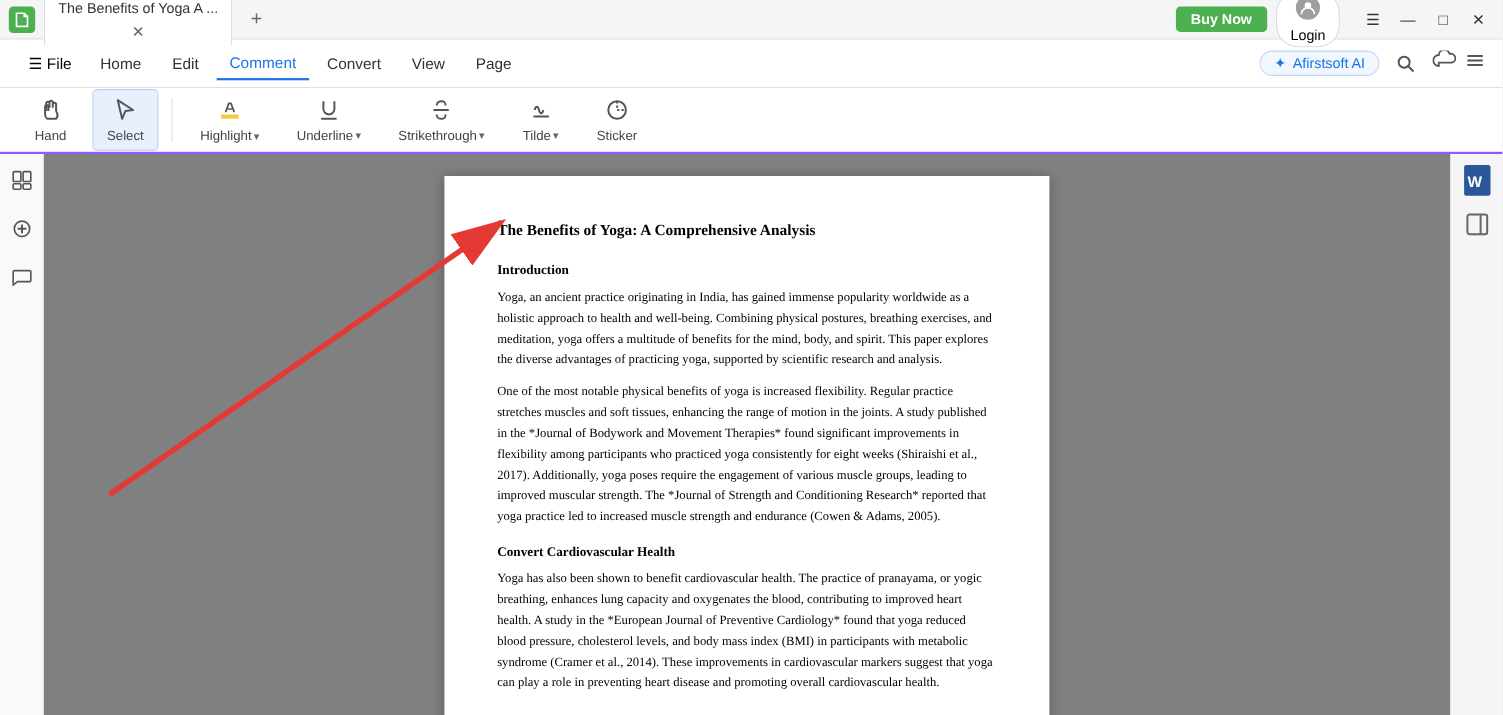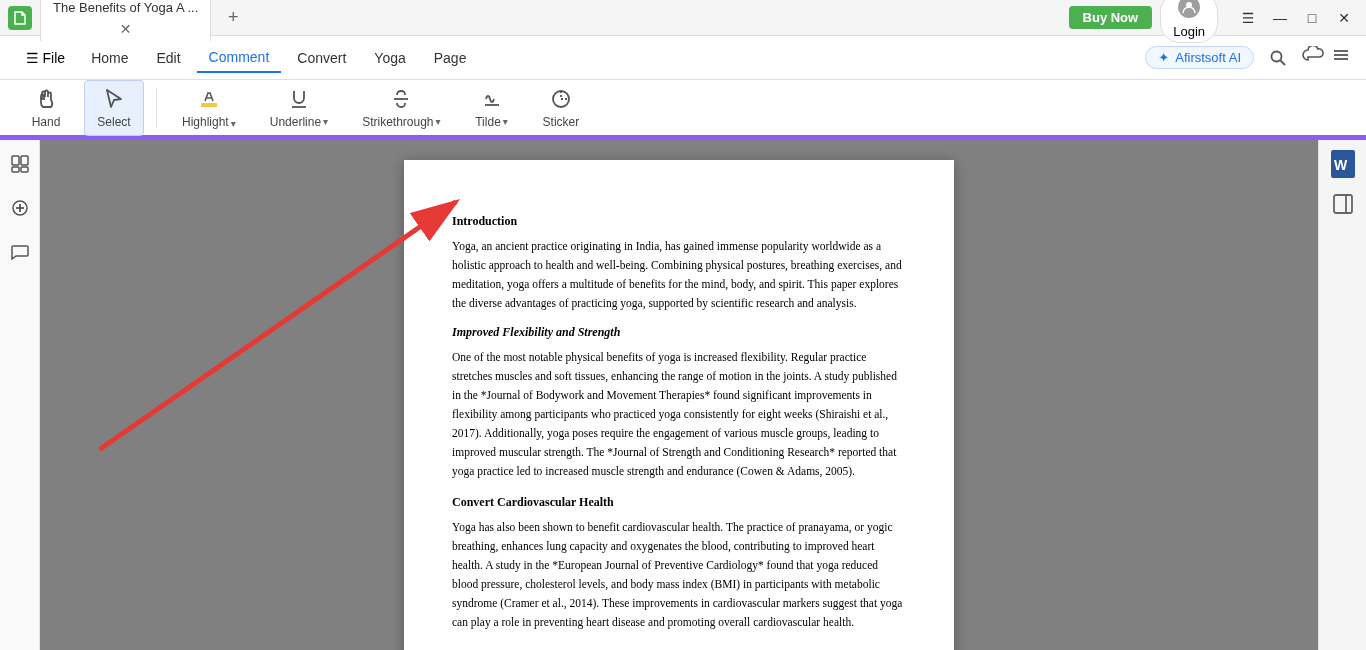--- a/index.html
+++ b/index.html
@@ -34,21 +34,21 @@
     .menu-divider { flex: 1; }
     .menu-right { display: flex; align-items: center; gap: 8px; }
     .ai-badge { display: flex; align-items: center; gap: 6px; background: #f0f7ff; border: 1px solid #c0d8f8; border-radius: 20px; padding: 3px 12px; font-size: 13px; color: #1a73e8; }
     .search-icon-btn { width: 32px; height: 32px; display: flex; align-items: center; justify-content: center; cursor: pointer; color: #555; }
     .cloud-icon { font-size: 18px; color: #555; cursor: pointer; }
     .settings-icon { font-size: 18px; color: #555; cursor: pointer; }
 
     
     .toolbar {
       display: flex; align-items: center; background: #fff; height: 60px;
-      border-bottom: 5px solid #8b5cf6; padding: 0 16px; gap: 8px;
+      border-bottom: 2px solid #8b5cf6; padding: 0 16px; gap: 8px;
     }
     .tool-btn {
       display: flex; flex-direction: column; align-items: center; justify-content: center;
       padding: 6px 12px; cursor: pointer; border-radius: 4px; min-width: 60px; gap: 4px;
       font-size: 12px; color: #444; border: 1px solid transparent;
     }
     .tool-btn.active { background: #e8f0fe; border-color: #c0d0f0; }
     .tool-btn svg { width: 24px; height: 24px; }
     .tool-separator { width: 1px; height: 40px; background: #e0e0e0; margin: 0 4px; }
     .tool-btn-label { font-size: 12px; color: #444; }
@@ -128,21 +128,21 @@
 
 <div class="menu-bar">
   <div class="menu-file">
     <span>☰</span>
     <span>File</span>
   </div>
   <div class="menu-item">Home</div>
   <div class="menu-item">Edit</div>
   <div class="menu-item active">Comment</div>
   <div class="menu-item">Convert</div>
-  <div class="menu-item">Yoga</div>
+  <div class="menu-item">View</div>
   <div class="menu-item">Page</div>
   <div class="menu-divider"></div>
   <div class="menu-right">
     <div class="ai-badge">
       <span>✦</span>
       <span>Afirstsoft AI</span>
     </div>
     <div class="search-icon-btn">
       <svg width="18" height="18" viewBox="0 0 18 18">
           <circle cx="7.5" cy="7.5" r="5" stroke="#555" fill="none" stroke-width="1.8"></circle>
@@ -269,23 +269,23 @@
       <defs>
         <marker id="arrowhead" markerWidth="10" markerHeight="7" refX="9" refY="3.5" orient="auto">
           <polygon points="0 0, 10 3.5, 0 7" fill="#e53935"></polygon>
         </marker>
       </defs>
 
       <line x1="60" y1="310" x2="420" y2="60" stroke="#e53935" stroke-width="5" marker-end="url(#arrowhead)"></line>
     </svg>
 
     <div class="pdf-page">
+      <div class="pdf-title">The Benefits of Yoga: A Comprehensive Analysis</div>
       <div class="pdf-section">Introduction</div>
       <div class="pdf-para">Yoga, an ancient practice originating in India, has gained immense popularity worldwide as a holistic approach to health and well-being. Combining physical postures, breathing exercises, and meditation, yoga offers a multitude of benefits for the mind, body, and spirit. This paper explores the diverse advantages of practicing yoga, supported by scientific research and analysis.</div>
-      <div class="pdf-subsection"> Improved Flexibility and Strength</div>
       <div class="pdf-para">One of the most notable physical benefits of yoga is increased flexibility. Regular practice stretches muscles and soft tissues, enhancing the range of motion in the joints. A study published in the *Journal of Bodywork and Movement Therapies* found significant improvements in flexibility among participants who practiced yoga consistently for eight weeks (Shiraishi et al., 2017). Additionally, yoga poses require the engagement of various muscle groups, leading to improved muscular strength. The *Journal of Strength and Conditioning Research* reported that yoga practice led to increased muscle strength and endurance (Cowen &amp; Adams, 2005).</div>
       <div class="pdf-section">Convert Cardiovascular Health</div>
       <div class="pdf-para">Yoga has also been shown to benefit cardiovascular health. The practice of pranayama, or yogic breathing, enhances lung capacity and oxygenates the blood, contributing to improved heart health. A study in the *European Journal of Preventive Cardiology* found that yoga reduced blood pressure, cholesterol levels, and body mass index (BMI) in participants with metabolic syndrome (Cramer et al., 2014). These improvements in cardiovascular markers suggest that yoga can play a role in preventing heart disease and promoting overall cardiovascular health.</div>
 
     </div>
   </div>
 
   <div class="right-panel">
     <div class="right-panel-icon">
       <svg width="32" height="32" viewBox="0 0 32 32">

